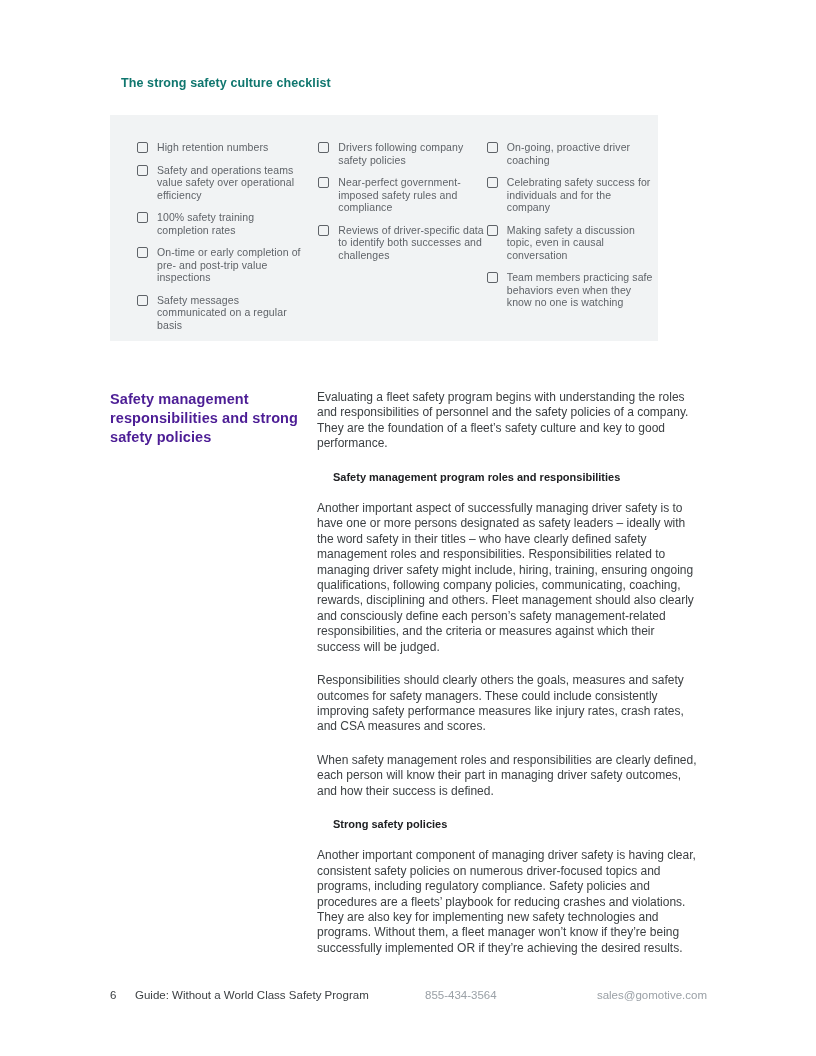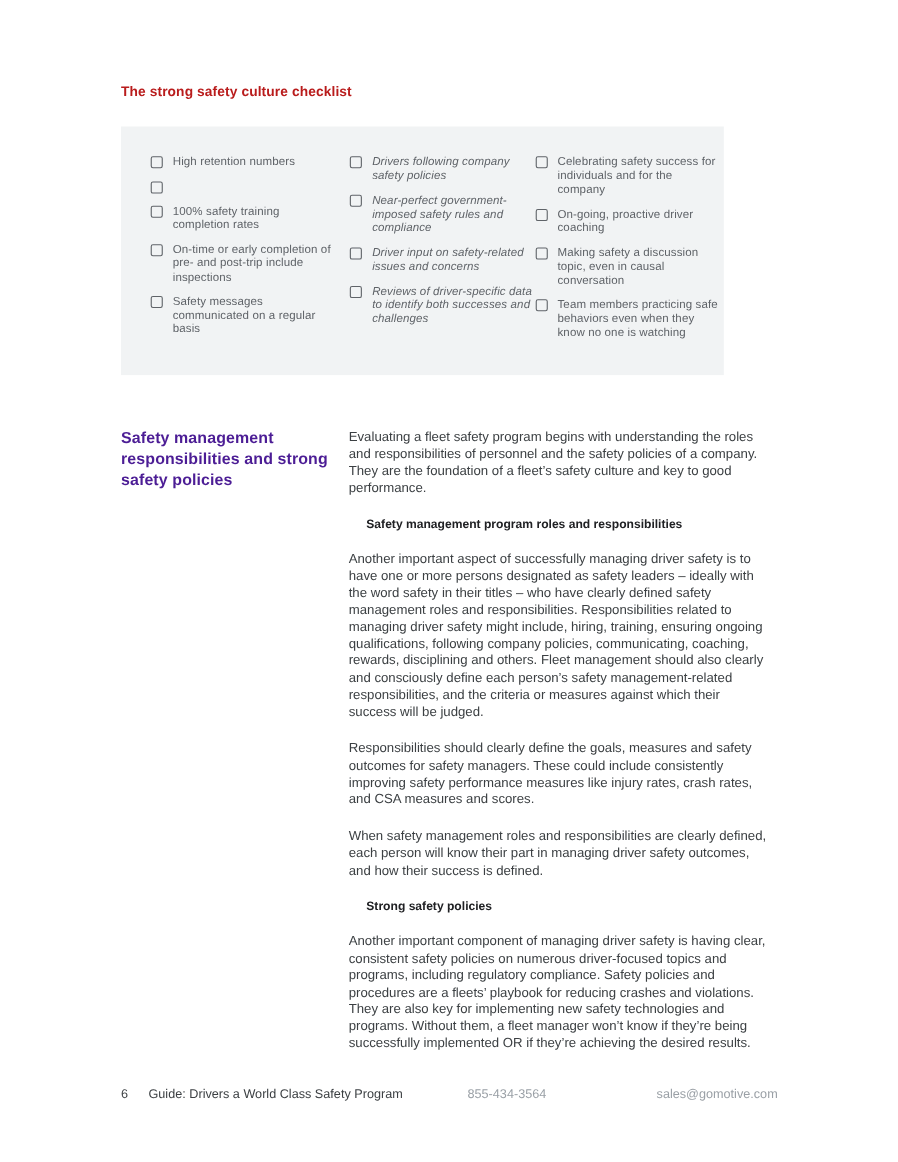--- a/index.html
+++ b/index.html
@@ -6,22 +6,22 @@
   html,body { background:#ffffff; }
   .page {
     position:relative;
     width:816px; height:1056px;
     background:#ffffff;
     font-family:"Liberation Sans","DejaVu Sans",sans-serif;
     color:#3c4043;
     overflow:hidden;
   }
   .page-title {
-    position:absolute; left:110px; top:76px;
-    font-size:12.5px; font-weight:700; color:#b91c1c;
+    position:absolute; left:121px; top:76px;
+    font-size:12.5px; font-weight:700; color:#0f766e;
     letter-spacing:.1px;
   }
   .checklist-box {
     position:absolute; left:110px; top:115px;
     width:548px; height:226px;
     background:#f1f3f4;
     display:flex;
     padding:26px 0 0 27px;
   }
   .check-col { display:flex; flex-direction:column; }
@@ -32,21 +32,21 @@
   .checkbox {
     width:11px; height:11px; flex:0 0 11px;
     border:1.4px solid #5f6368; border-radius:2px;
     margin:1px 9px 0 0; background:transparent;
   }
   .check-label {
     font-size:10.5px; line-height:12.5px; color:#5f6368;
     letter-spacing:.1px;
   }
   .c1 .check-label { max-width:150px; }
-  .c2 .check-label { max-width:152px;font-style:italic; }
+  .c2 .check-label { max-width:152px; }
   .c3 .check-label { max-width:148px; }
 
   .section-heading {
     position:absolute; left:110px; top:390px;
     width:205px;
     font-size:14.5px; line-height:19px; font-weight:700;
     color:#4c1d95; letter-spacing:.1px;
   }
   .body-col {
     position:absolute; left:317px; top:390px;
@@ -76,87 +76,84 @@
 
   <div class="checklist-box">
 
     <div class="check-col c1">
       <div class="check-item">
         <span class="checkbox"></span>
         <span class="check-label">High retention numbers</span>
       </div>
       <div class="check-item">
         <span class="checkbox"></span>
+        <span class="check-label">Safety and operations teams value safety over operational efficiency</span>
       </div>
       <div class="check-item">
         <span class="checkbox"></span>
         <span class="check-label">100% safety training completion rates</span>
       </div>
       <div class="check-item">
         <span class="checkbox"></span>
-        <span class="check-label">On-time or early completion of pre- and post-trip include inspections</span>
+        <span class="check-label">On-time or early completion of pre- and post-trip value inspections</span>
       </div>
       <div class="check-item">
         <span class="checkbox"></span>
         <span class="check-label">Safety messages communicated on a regular basis</span>
       </div>
     </div>
 
     <div class="check-col c2">
       <div class="check-item">
         <span class="checkbox"></span>
         <span class="check-label">Drivers following company safety policies</span>
       </div>
       <div class="check-item">
         <span class="checkbox"></span>
         <span class="check-label">Near-perfect government-imposed safety rules and compliance</span>
       </div>
       <div class="check-item">
         <span class="checkbox"></span>
-        <span class="check-label">Driver input on safety-related issues and concerns</span>
-      </div>
-      <div class="check-item">
-        <span class="checkbox"></span>
         <span class="check-label">Reviews of driver-specific data to identify both successes and challenges</span>
       </div>
     </div>
 
     <div class="check-col c3">
       <div class="check-item">
         <span class="checkbox"></span>
-        <span class="check-label">Celebrating safety success for individuals and for the company</span>
+        <span class="check-label">On-going, proactive driver coaching</span>
       </div>
       <div class="check-item">
         <span class="checkbox"></span>
-        <span class="check-label">On-going, proactive driver coaching</span>
+        <span class="check-label">Celebrating safety success for individuals and for the company</span>
       </div>
       <div class="check-item">
         <span class="checkbox"></span>
         <span class="check-label">Making safety a discussion topic, even in causal conversation</span>
       </div>
       <div class="check-item">
         <span class="checkbox"></span>
         <span class="check-label">Team members practicing safe behaviors even when they know no one is watching</span>
       </div>
     </div>
 
   </div>
 
   <div class="section-heading">Safety management responsibilities and strong safety policies</div>
 
   <div class="body-col">
     <p>Evaluating a fleet safety program begins with understanding the roles and responsibilities of personnel and the safety policies of a company. They are the foundation of a fleet’s safety culture and key to good performance.</p>
     <h3>Safety management program roles and responsibilities</h3>
     <p>Another important aspect of successfully managing driver safety is to have one or more persons designated as safety leaders – ideally with the word safety in their titles – who have clearly defined safety management roles and responsibilities. Responsibilities related to managing driver safety might include, hiring, training, ensuring ongoing qualifications, following company policies, communicating, coaching, rewards, disciplining and others. Fleet management should also clearly and consciously define each person’s safety management-related responsibilities, and the criteria or measures against which their success will be judged.</p>
-    <p>Responsibilities should clearly define the goals, measures and safety outcomes for safety managers. These could include consistently improving safety performance measures like injury rates, crash rates, and CSA measures and scores.</p>
+    <p>Responsibilities should clearly others the goals, measures and safety outcomes for safety managers. These could include consistently improving safety performance measures like injury rates, crash rates, and CSA measures and scores.</p>
     <p>When safety management roles and responsibilities are clearly defined, each person will know their part in managing driver safety outcomes, and how their success is defined.</p>
     <h3>Strong safety policies</h3>
     <p>Another important component of managing driver safety is having clear, consistent safety policies on numerous driver-focused topics and programs, including regulatory compliance.  Safety policies and procedures are a fleets’ playbook for reducing crashes and violations. They are also key for implementing new safety technologies and programs. Without them, a fleet manager won’t know if they’re being successfully implemented OR if they’re achieving the desired results.</p>
   </div>
 
   <div class="footer">
     <span class="page-num">6</span>
-    <span class="doc-title">Guide: Drivers a World Class Safety Program</span>
+    <span class="doc-title">Guide: Without a World Class Safety Program</span>
     <span class="phone">855-434-3564</span>
     <span class="email">sales@gomotive.com</span>
   </div>
 
 </div>
 
 </body></html>

